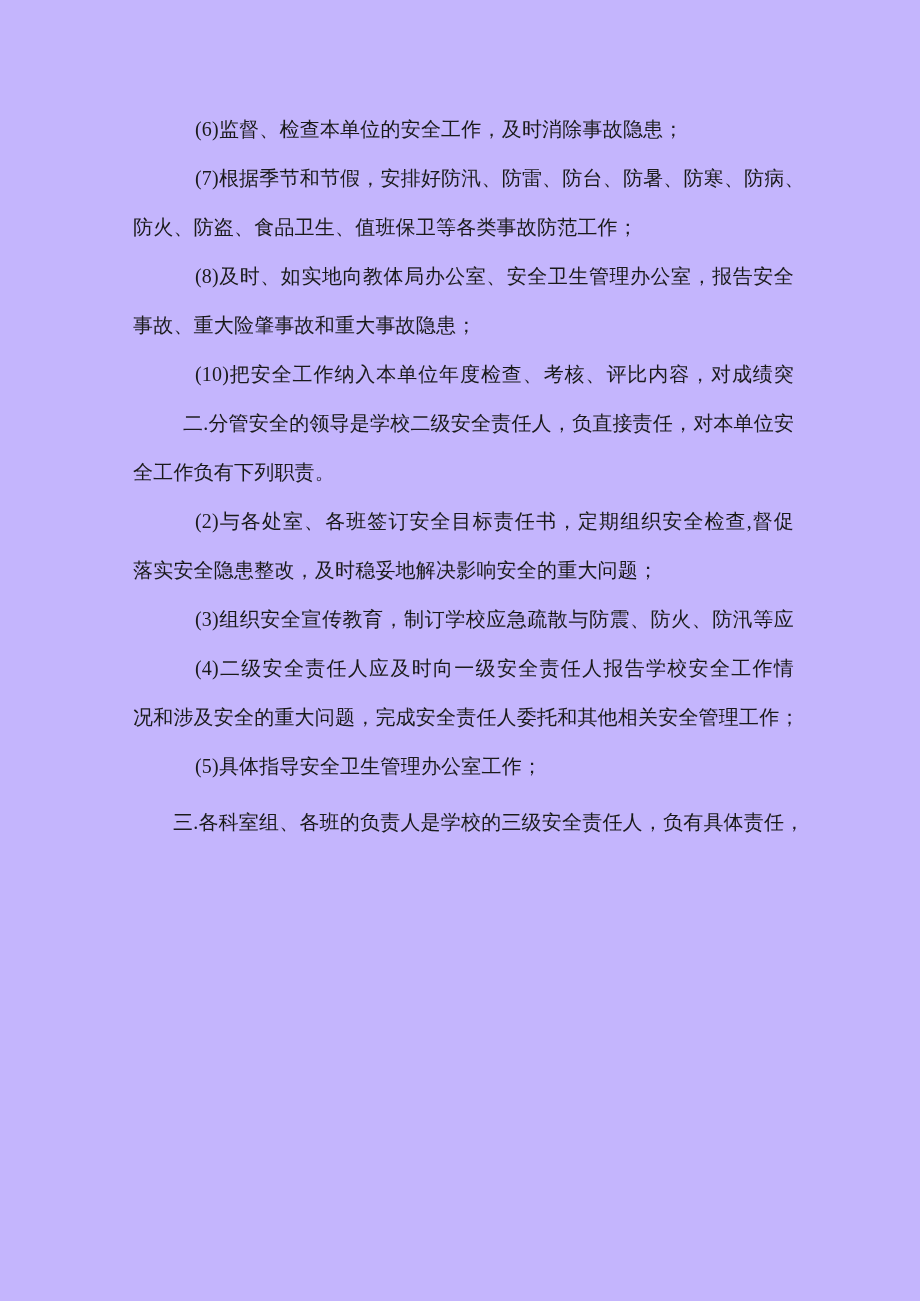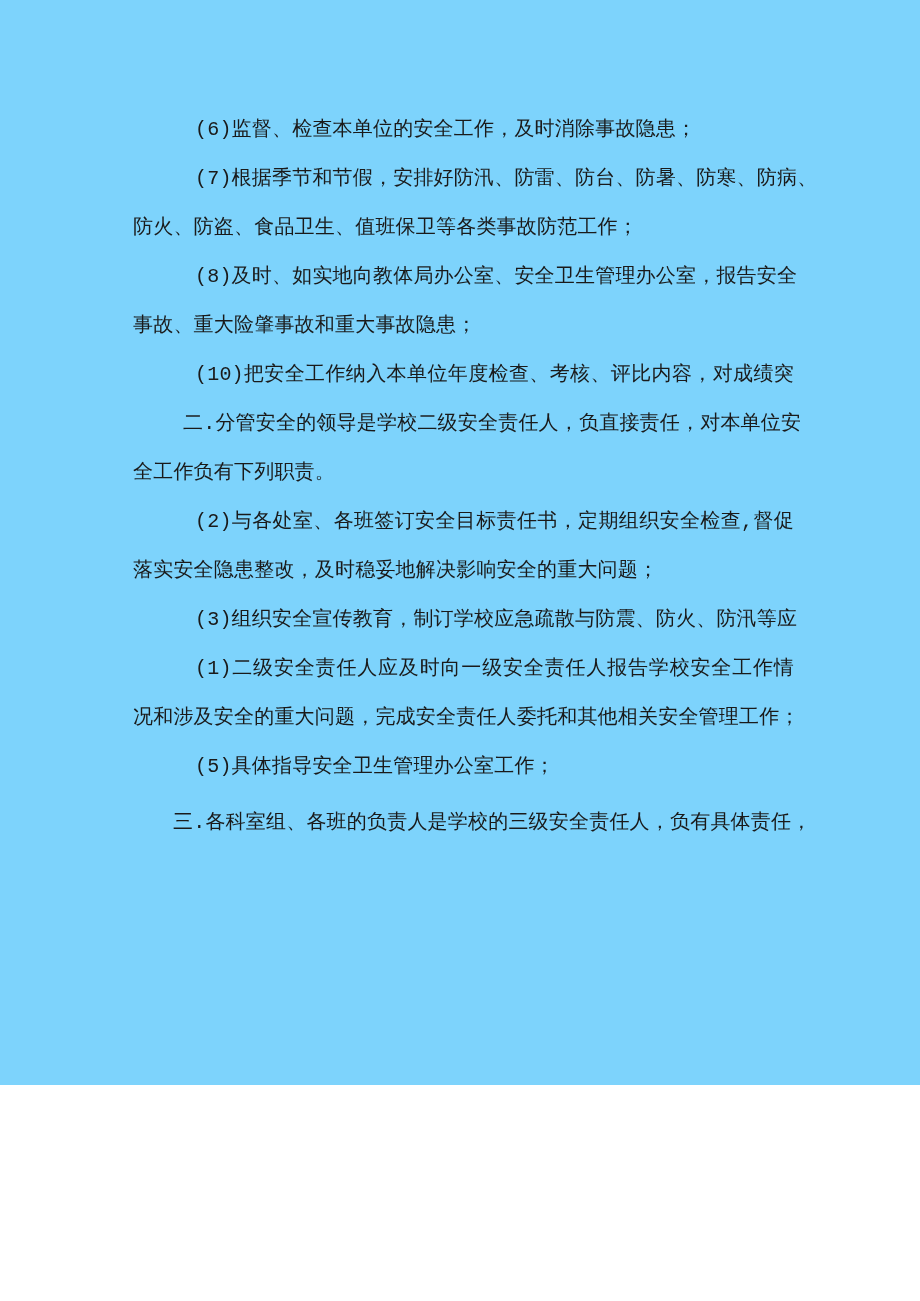--- a/index.html
+++ b/index.html
@@ -4,24 +4,24 @@
 <style>
   * { margin: 0; padding: 0; box-sizing: border-box; }
   html, body {
     width: 920px;
     height: 1301px;
     background: #ffffff;
   }
   .page {
     position: relative;
     width: 920px;
-    height: 1085px;
-    background: #7dd3fc;
+    height: 1301px;
+    background: #c4b5fd;
     overflow: hidden;
-    font-family: Liberation Mono, monospace;
+    font-family: Liberation Serif, serif;
     color: #1a1a1a;
   }
   .textblock {
     position: absolute;
     left: 133px;
     top: 105px;
     width: 661px;
   }
   .para { margin: 0; }
   .line {
@@ -78,21 +78,21 @@
     <div class="para">
       <div class="line first-num full">(2)与各处室、各班签订安全目标责任书，定期组织安全检查,督促</div>
       <div class="line">落实安全隐患整改，及时稳妥地解决影响安全的重大问题；</div>
     </div>
 
     <div class="para">
       <div class="line first-num full">(3)组织安全宣传教育，制订学校应急疏散与防震、防火、防汛等应</div>
     </div>
 
     <div class="para">
-      <div class="line first-num full">(1)二级安全责任人应及时向一级安全责任人报告学校安全工作情</div>
+      <div class="line first-num full">(4)二级安全责任人应及时向一级安全责任人报告学校安全工作情</div>
       <div class="line">况和涉及安全的重大问题，完成安全责任人委托和其他相关安全管理工作；</div>
     </div>
 
     <div class="para">
       <div class="line first-num">(5)具体指导安全卫生管理办公室工作；</div>
     </div>
 
     <div class="para sp">
       <div class="line first-cn3">三.各科室组、各班的负责人是学校的三级安全责任人，负有具体责任，</div>
     </div>

